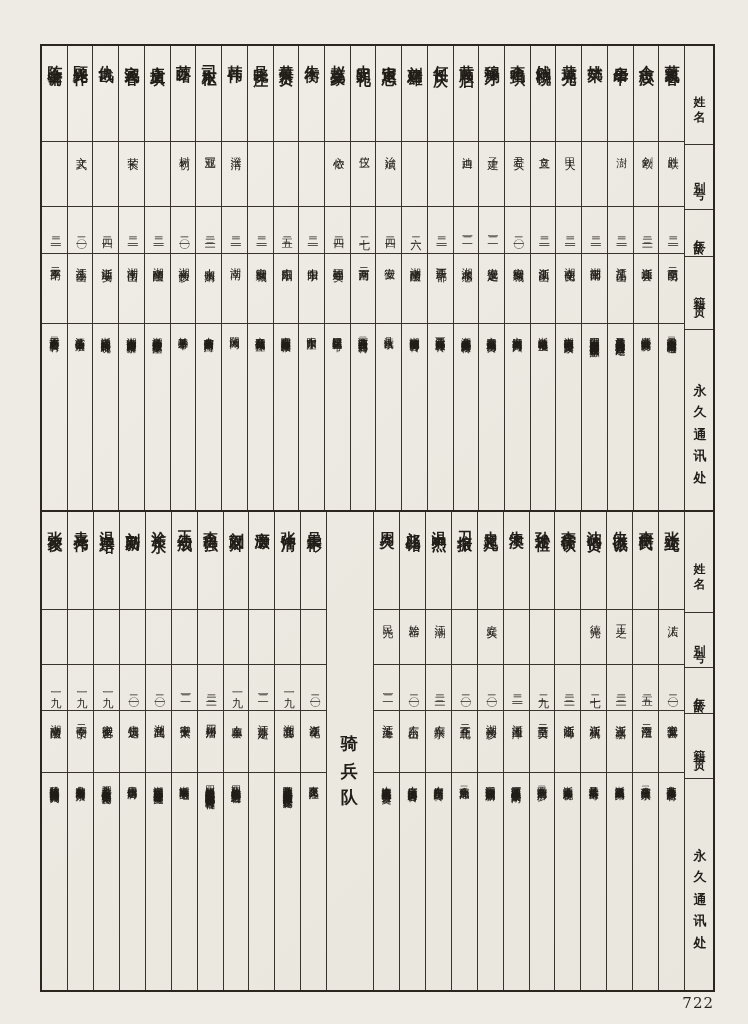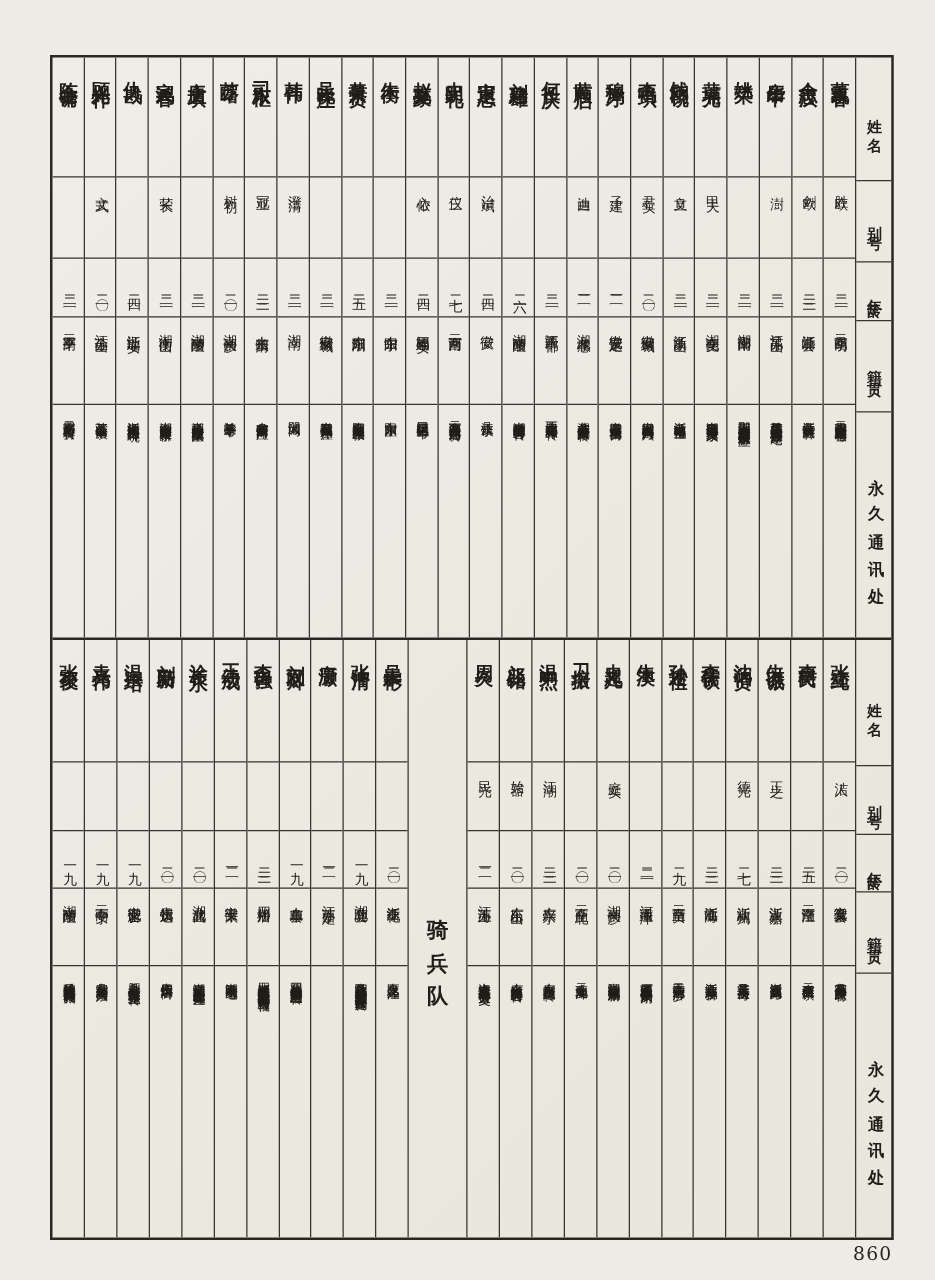--- a/index.html
+++ b/index.html
@@ -415,14 +415,14 @@
   </div>
         <div class="col person-col">
     <div class="cell c-name">张家俊</div>
     <div class="cell c-alias"></div>
     <div class="cell c-age">一九</div>
     <div class="cell c-native">湖南醴陵</div>
     <div class="cell c-addr">醴陵县姚家坝张吉祥邮局转张火风</div>
   </div>
       </div>
   </div>
-  <div class="page-number">860</div>
+  <div class="page-number">722</div>
 </div>
 
 </body></html>

